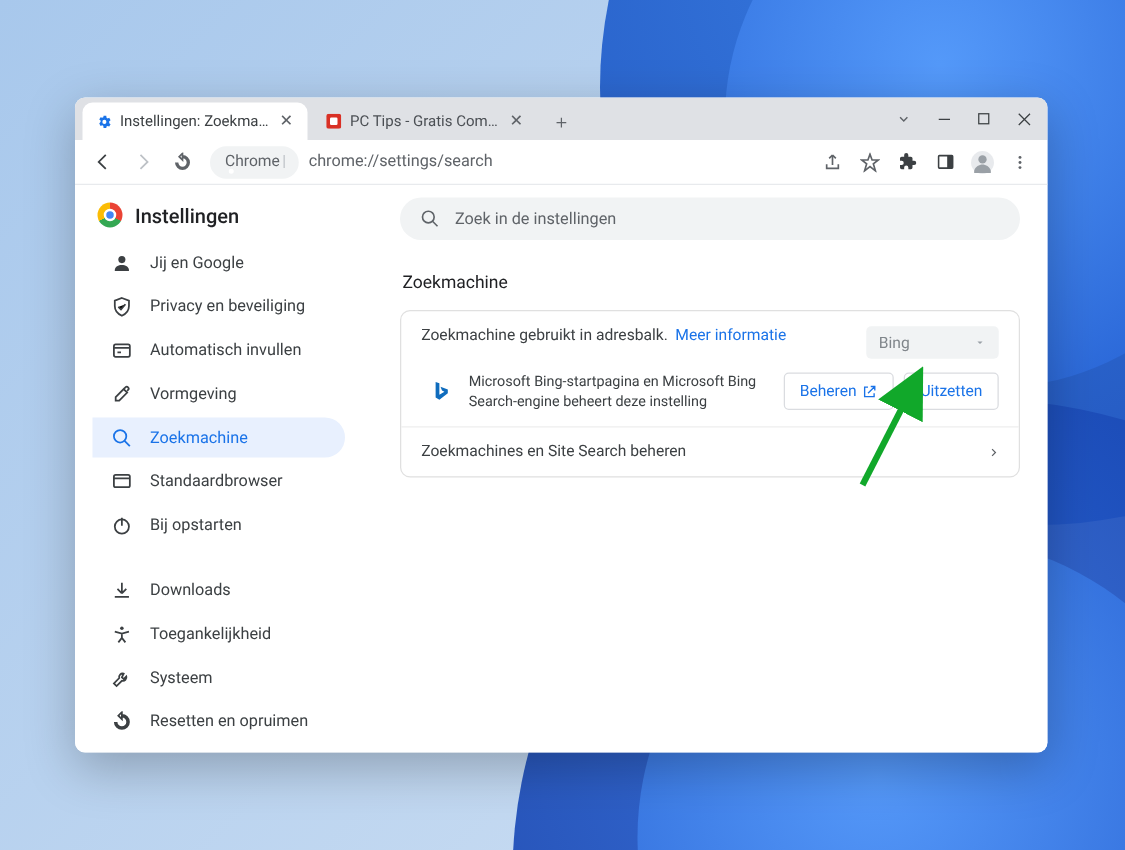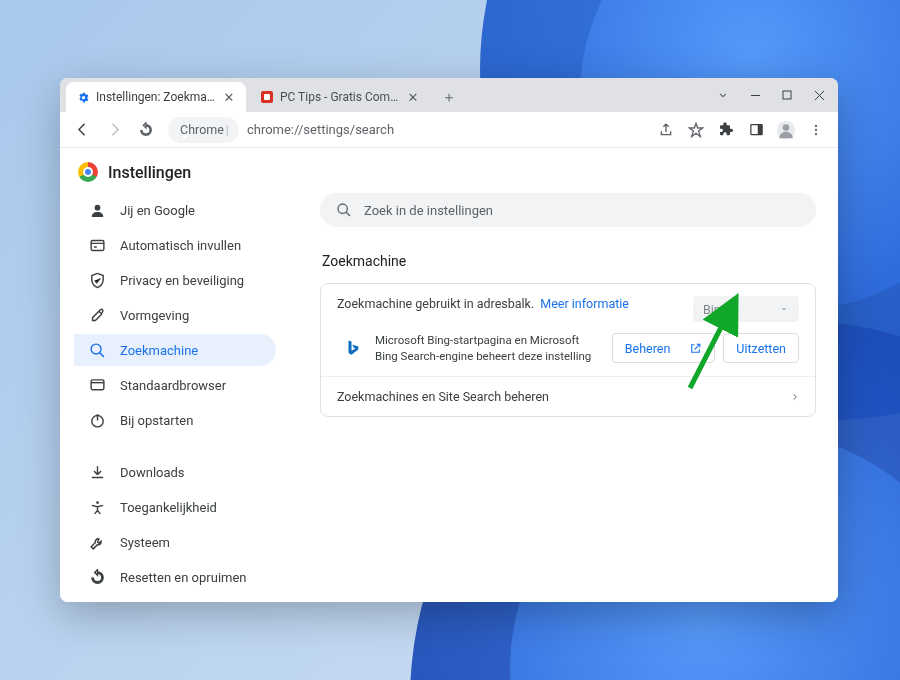--- a/index.html
+++ b/index.html
@@ -31,33 +31,33 @@
   .logo-row{ display:flex;align-items:center;gap:10px;margin-bottom:12px;padding-left:4px;}
   .chrome-logo{ width:20px;height:20px;border-radius:50%;background:conic-gradient(#ea4335 0 120deg,#34a853 120deg 240deg,#fbbc05 240deg 360deg);position:relative;}
   .chrome-logo::after{content:"";position:absolute;inset:5px;background:#4285f4;border-radius:50%;border:2px solid #fff;}
   .stitle{ font-size:16px;font-weight:500;color:#202124;}
   .nav{ display:flex;flex-direction:column;gap:3px;}
   .nav-item{ display:flex;align-items:center;gap:14px;height:32px;padding:0 14px;border-radius:0 16px 16px 0;font-size:13px;color:#3c4043;cursor:pointer;}
   .nav-item.active{ background:#e8f0fe;color:#1a73e8;}
   .nav-item .nic{ width:18px;height:18px;display:flex;align-items:center;justify-content:center;flex-shrink:0;}
   .hr{ height:1px;background:#e8eaed;margin:10px 14px 10px 0;}
   .main{ flex:1; padding:10px 22px 0 44px; overflow:auto; position:relative;}
-  .search-settings{ height:34px;background:#f1f3f4;border-radius:17px;display:flex;align-items:center;padding:0 16px;gap:12px;color:#5f6368;font-size:13px;max-width:500px;margin-top:35px;}
+  .search-settings{ height:34px;background:#f1f3f4;border-radius:17px;display:flex;align-items:center;padding:0 16px;gap:12px;color:#5f6368;font-size:13px;max-width:500px;}
   .section-title{ font-size:14px;color:#202124;margin:26px 0 14px 2px;}
   .card{ border:1px solid #e0e0e0;border-radius:8px;max-width:500px;}
   .crow{ padding:12px 16px;border-bottom:1px solid #eee;}
   .crow:last-child{ border-bottom:none;}
   .row1{ display:flex;align-items:flex-start;gap:6px;font-size:12.5px;color:#3c4043;}
   .row1 a{ color:#1a73e8;text-decoration:none;}
   .sel{ margin-left:auto;width:106px;height:26px;background:#f1f3f4;border-radius:4px;display:flex;align-items:center;padding:0 10px;color:#80868b;font-size:12.5px;justify-content:space-between;}
   .row2{ display:flex;align-items:center;gap:12px;}
   .bing{ width:20px;height:20px;display:flex;align-items:center;justify-content:center;flex-shrink:0;margin-left:6px;}
   .desc{ flex:1;font-size:11.5px;color:#3c4043;line-height:1.4;}
   .btns{ display:flex;gap:8px;}
-  .obtn{ height:30px;border:1px solid #dadce0;border-radius:4px;background:#fff;color:#1a73e8;font-size:12.5px;padding:0 12px;display:flex;align-items:center;gap:19px;cursor:pointer;}
+  .obtn{ height:30px;border:1px solid #dadce0;border-radius:4px;background:#fff;color:#1a73e8;font-size:12.5px;padding:0 12px;display:flex;align-items:center;gap:4px;cursor:pointer;}
   .row3{ display:flex;align-items:center;justify-content:space-between;font-size:12.5px;color:#3c4043;padding:12px 16px;}
   .arrow{ position:absolute; pointer-events:none; }
   svg{ display:block; }
 </style>
 </head>
 <body>
 
 <div class="wallpaper">
   <div class="swirl s1"></div>
     <div class="swirl s2"></div>
@@ -187,34 +187,34 @@
               <svg width="17" height="17" viewBox="0 0 24 24">
                 <circle cx="12" cy="8" r="4" fill="currentColor"></circle>
                 <path fill="currentColor" d="M4 20c0-4 4-6 8-6s8 2 8 6v1H4z"></path>
               </svg>
             </span>
             <span>Jij en Google</span>
           </div>
           <div class="nav-item">
             <span class="nic">
               <svg width="17" height="17" viewBox="0 0 24 24">
+                <path fill="none" stroke="currentColor" stroke-width="2" d="M12 2l8 3v6c0 5-3.5 9-8 11-4.5-2-8-6-8-11V5z"></path>
+                <path stroke="currentColor" stroke-width="2" d="M8 12l3 3 5-6"></path>
+              </svg>
+            </span>
+            <span>Privacy en beveiliging</span>
+          </div>
+          <div class="nav-item">
+            <span class="nic">
+              <svg width="17" height="17" viewBox="0 0 24 24">
                 <rect x="3" y="5" width="18" height="14" rx="2" fill="none" stroke="currentColor" stroke-width="2"></rect>
                 <path stroke="currentColor" stroke-width="2" d="M3 9h18M7 14h4"></path>
               </svg>
             </span>
             <span>Automatisch invullen</span>
-          </div>
-          <div class="nav-item">
-            <span class="nic">
-              <svg width="17" height="17" viewBox="0 0 24 24">
-                <path fill="none" stroke="currentColor" stroke-width="2" d="M12 2l8 3v6c0 5-3.5 9-8 11-4.5-2-8-6-8-11V5z"></path>
-                <path stroke="currentColor" stroke-width="2" d="M8 12l3 3 5-6"></path>
-              </svg>
-            </span>
-            <span>Privacy en beveiliging</span>
           </div>
           <div class="nav-item">
             <span class="nic">
               <svg width="17" height="17" viewBox="0 0 24 24">
                 <path fill="none" stroke="currentColor" stroke-width="2" d="M14 6l4 4-9 9H5v-4zM14 6l2-2a2 2 0 013 3l-1 1"></path>
               </svg>
             </span>
             <span>Vormgeving</span>
           </div>
           <div class="nav-item active">

